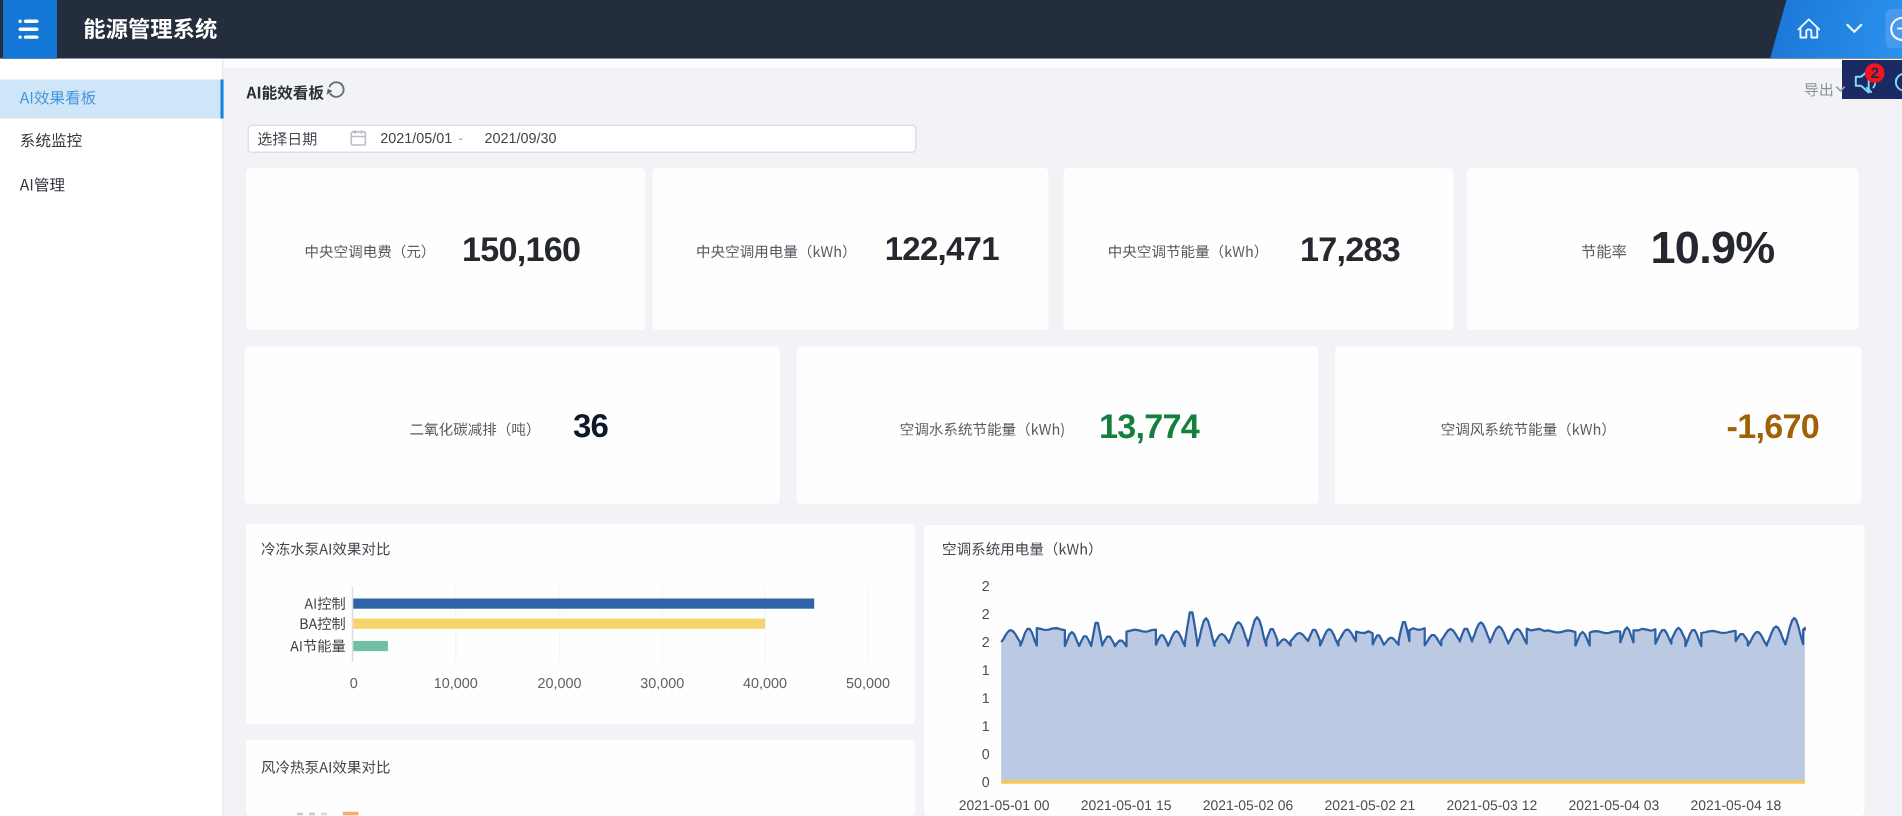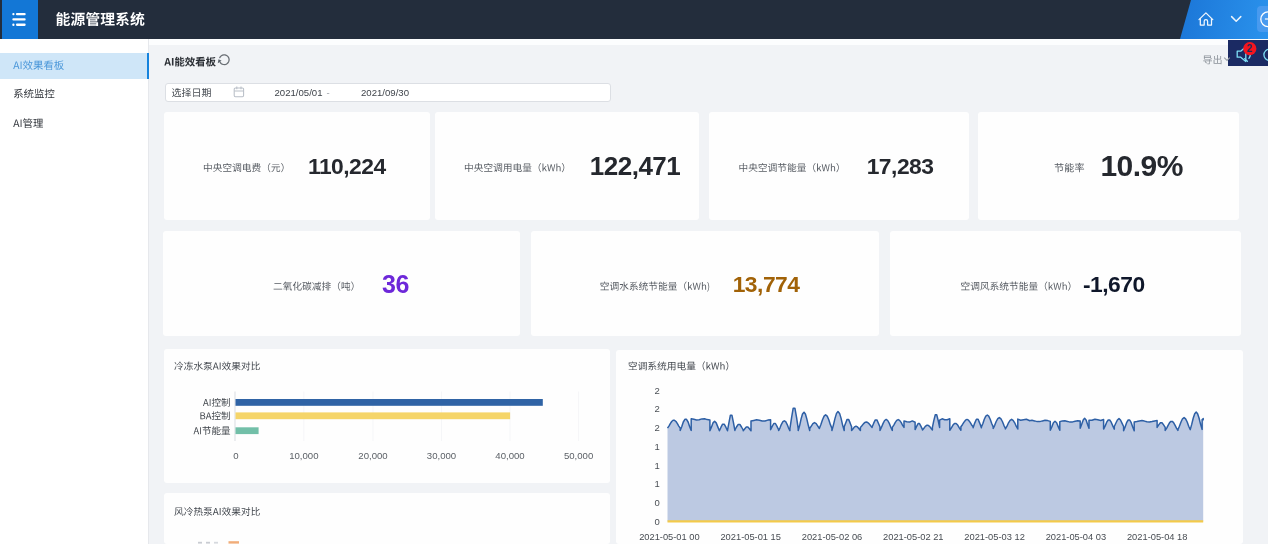--- a/index.html
+++ b/index.html
@@ -7,21 +7,21 @@
 #bluesq { position:absolute; left:1.5px; top:0; width:36.5px; height:39px; background:#1377d6; }
 #bluediag { position:absolute; left:1170px; top:0; width:98px; height:39px; background:linear-gradient(100deg,#1a73d5,#2a92ec); clip-path:polygon(21px 0, 98px 0, 98px 39px, 10px 39px); }
 #btn { position:absolute; left:1256.5px; top:6.2px; width:18px; height:26.2px; background:#489aef; border-radius:4px; }
 #whitestrip { position:absolute; left:148.5px; top:39px; width:1119.5px; height:5.5px; background:#fcfdfe; }
 #sidebar { position:absolute; left:0; top:39px; width:148.5px; height:505px; background:#fff; border-right:1px solid #e6e8ec; }
 #sel { position:absolute; left:0; top:52.7px; width:148.5px; height:26.6px; background:#cfe6f8; border-right:2.6px solid #1583dd; }
 #notif { position:absolute; left:1228px; top:39.5px; width:40px; height:26px; background:#1b2a63; }
 #datebox { position:absolute; left:164.5px; top:82.8px; width:446px; height:19.6px; background:#fff; border:1px solid #dcdfe4; border-radius:3px; }
 .card { position:absolute; background:#fefefe; border-radius:3px; }
 .num { position:absolute; font-weight:bold; line-height:26px; letter-spacing:-0.5px; }
-.dt { position:absolute; font-size:9.6px; color:#3f444b; line-height:12px;margin-left:21px; }
+.dt { position:absolute; font-size:9.6px; color:#3f444b; line-height:12px; }
 #ov { position:absolute; left:0; top:0; }
 </style></head>
 <body>
 <div id="page">
 <div id="sidebar"></div>
 <div id="whitestrip"></div>
 <div id="topbar"></div>
 <div id="bluesq"></div>
 <div id="bluediag"></div>
 <div id="btn"></div>
@@ -31,30 +31,30 @@
 <div class="card" style="left:164px;top:112px;width:266.3px;height:107.5px"></div>
     <div class="card" style="left:435.4px;top:112px;width:263.8px;height:107.5px"></div>
     <div class="card" style="left:709px;top:112px;width:259.5px;height:107.5px"></div>
     <div class="card" style="left:978.2px;top:112px;width:261.3px;height:107.5px"></div>
     <div class="card" style="left:163px;top:231px;width:357px;height:105px"></div>
     <div class="card" style="left:530.8px;top:231px;width:348.5px;height:105px"></div>
     <div class="card" style="left:890.4px;top:231px;width:350.8px;height:105px"></div>
     <div class="card" style="left:164px;top:349px;width:446px;height:134px"></div>
     <div class="card" style="left:616px;top:349.5px;width:627px;height:194.5px"></div>
     <div class="card" style="left:164px;top:493px;width:446px;height:51px"></div>
-<div class="num" style="left:308px;top:152.79999999999998px;font-size:22.8px;color:#25282e">110,224</div>
-    <div class="num" style="left:589.8px;top:152.79999999999998px;font-size:26px;color:#25282e">122,471</div>
+<div class="num" style="left:308px;top:152.79999999999998px;font-size:22.8px;color:#25282e">150,160</div>
+    <div class="num" style="left:589.8px;top:152.79999999999998px;font-size:22px;color:#25282e">122,471</div>
     <div class="num" style="left:866.7px;top:152.79999999999998px;font-size:22.8px;color:#25282e">17,283</div>
     <div class="num" style="left:1100.4px;top:152.79999999999998px;font-size:30px;color:#25282e">10.9%</div>
-    <div class="num" style="left:382px;top:271.3px;font-size:25px;color:#6d28d9">36</div>
-    <div class="num" style="left:732.7px;top:271.3px;font-size:22.8px;color:#a16207">13,774</div>
-    <div class="num" style="left:1083px;top:271.3px;font-size:22.8px;color:#0f172a">-1,670</div>
+    <div class="num" style="left:382px;top:271.3px;font-size:22px;color:#0f172a">36</div>
+    <div class="num" style="left:732.7px;top:271.3px;font-size:22.8px;color:#15803d">13,774</div>
+    <div class="num" style="left:1151px;top:271.3px;font-size:22.8px;color:#a16207">-1,670</div>
 <div class="dt" style="left:253.5px;top:86.6px">2021/05/01</div>
     <div class="dt" style="left:305.5px;top:86.6px;color:#9aa0a7">-</div>
-    <div class="dt" style="left:340px;top:86.6px">2021/09/30</div>
+    <div class="dt" style="left:323px;top:86.6px">2021/09/30</div>
 <svg id="ov" width="1268" height="544" viewBox="0 0 1268 544">
       <rect x="12.3" y="13.0" width="2.2" height="2.3" rx="1.0" fill="#fff"></rect>
       <rect x="15.9" y="13.0" width="9.8" height="2.3" rx="1.1" fill="#fff"></rect>
       <rect x="12.3" y="18.3" width="13.4" height="2.3" rx="1.1" fill="#fff"></rect>
       <rect x="12.3" y="23.6" width="2.2" height="2.3" rx="1.0" fill="#fff"></rect>
       <rect x="15.9" y="23.6" width="9.8" height="2.3" rx="1.1" fill="#fff"></rect>
       <path d="M60.7 18.9V19.7H58.5V18.9ZM56.8 17.4V26H58.5V23.2H60.7V24.2C60.7 24.4 60.7 24.4 60.5 24.4C60.3 24.4 59.7 24.5 59.2 24.4C59.4 24.8 59.7 25.5 59.7 26C60.6 26 61.3 26 61.8 25.7C62.3 25.5 62.5 25 62.5 24.2V17.4ZM58.5 21H60.7V21.9H58.5ZM68.1 13C67.4 13.4 66.4 13.9 65.4 14.3V12.1H63.7V16.6C63.7 18.2 64.1 18.8 65.8 18.8C66.2 18.8 67.5 18.8 67.9 18.8C69.2 18.8 69.7 18.2 69.9 16.3C69.4 16.2 68.7 15.9 68.3 15.6C68.3 17 68.2 17.2 67.7 17.2C67.4 17.2 66.3 17.2 66.1 17.2C65.5 17.2 65.4 17.1 65.4 16.6V15.7C66.7 15.3 68.1 14.8 69.3 14.3ZM68.2 19.7C67.5 20.2 66.5 20.7 65.4 21.1V19.1H63.7V23.8C63.7 25.4 64.1 25.9 65.9 25.9C66.2 25.9 67.6 25.9 68 25.9C69.4 25.9 69.9 25.4 70.1 23.3C69.6 23.1 68.9 22.9 68.5 22.6C68.4 24.1 68.3 24.4 67.8 24.4C67.5 24.4 66.4 24.4 66.1 24.4C65.5 24.4 65.4 24.3 65.4 23.8V22.6C66.8 22.2 68.3 21.6 69.4 21ZM56.8 16.7C57.2 16.6 57.8 16.5 61.4 16.2C61.5 16.4 61.6 16.7 61.6 16.9L63.2 16.3C63 15.3 62.2 14 61.5 13L60 13.5C60.3 13.9 60.5 14.4 60.8 14.8L58.6 15C59.2 14.2 59.7 13.4 60.2 12.5L58.3 12C57.9 13.1 57.2 14.2 56.9 14.5C56.7 14.8 56.4 15 56.2 15.1C56.4 15.5 56.7 16.4 56.8 16.7Z M79.2 19H82.6V19.8H79.2ZM79.2 17H82.6V17.8H79.2ZM77.8 21.7C77.5 22.6 76.9 23.7 76.3 24.4C76.7 24.6 77.4 25 77.7 25.2C78.3 24.5 79 23.2 79.4 22.2ZM82.1 22.1C82.5 23.1 83.1 24.3 83.4 25.1L85.1 24.4C84.7 23.7 84.1 22.4 83.6 21.5ZM71.5 13.4C72.3 13.9 73.4 14.6 74 15L75 13.6C74.5 13.2 73.3 12.6 72.6 12.2ZM70.8 17.5C71.6 17.9 72.7 18.6 73.2 19L74.3 17.6C73.7 17.2 72.6 16.6 71.8 16.2ZM71 24.9 72.6 25.9C73.3 24.4 74 22.7 74.6 21L73.1 20.1C72.5 21.8 71.6 23.7 71 24.9ZM77.6 15.7V21.1H80V24.3C80 24.5 79.9 24.5 79.7 24.5C79.5 24.5 78.9 24.5 78.4 24.5C78.6 24.9 78.8 25.6 78.9 26C79.8 26.1 80.5 26 81 25.8C81.5 25.5 81.6 25.1 81.6 24.4V21.1H84.3V15.7H81.4L82 14.7L80.3 14.4H84.7V12.8H75.3V17C75.3 19.4 75.2 22.8 73.5 25.1C73.9 25.3 74.7 25.8 75 26.1C76.8 23.6 77.1 19.6 77.1 17V14.4H80C79.9 14.8 79.7 15.3 79.6 15.7Z M88.2 18.2V26.1H90V25.7H96.3V26.1H98.1V22.2H90V21.5H97.3V18.2ZM96.3 24.3H90V23.5H96.3ZM91.6 15.4C91.7 15.6 91.9 15.9 92 16.2H86.4V18.8H88.1V17.5H97.4V18.8H99.2V16.2H93.8C93.6 15.8 93.4 15.4 93.2 15.1ZM90 19.5H95.6V20.2H90ZM87.7 11.9C87.3 13.2 86.6 14.5 85.7 15.3C86.1 15.5 86.9 15.8 87.3 16.1C87.7 15.6 88.1 15 88.5 14.3H89C89.4 14.9 89.8 15.5 89.9 16L91.5 15.4C91.3 15.1 91.1 14.7 90.8 14.3H92.7V13.1H89.1C89.2 12.8 89.3 12.6 89.4 12.3ZM94.1 11.9C93.8 13 93.3 14.1 92.6 14.8C93 14.9 93.7 15.3 94.1 15.5C94.4 15.2 94.7 14.8 94.9 14.3H95.5C96 14.9 96.4 15.6 96.6 16L98.1 15.3C98 15.1 97.7 14.7 97.4 14.3H99.5V13.1H95.5C95.6 12.8 95.7 12.5 95.8 12.3Z M107.9 16.9H109.4V18.1H107.9ZM110.9 16.9H112.4V18.1H110.9ZM107.9 14.2H109.4V15.4H107.9ZM110.9 14.2H112.4V15.4H110.9ZM105.1 24V25.6H114.7V24H111.1V22.5H114.2V20.9H111.1V19.6H114.1V12.7H106.2V19.6H109.2V20.9H106.1V22.5H109.2V24ZM100.6 22.9 101 24.7C102.4 24.2 104.2 23.6 105.8 23.1L105.5 21.4L104.1 21.8V18.8H105.4V17.2H104.1V14.6H105.7V12.9H100.7V14.6H102.4V17.2H100.9V18.8H102.4V22.3Z M118.7 21.5C118 22.4 116.8 23.5 115.7 24.1C116.1 24.3 116.9 24.9 117.2 25.3C118.3 24.5 119.6 23.3 120.5 22.1ZM124.3 22.4C125.5 23.2 126.9 24.5 127.6 25.3L129.2 24.2C128.4 23.4 126.9 22.2 125.8 21.4ZM124.7 18.1C124.9 18.4 125.2 18.7 125.5 19L121 19.3C123 18.4 124.9 17.2 126.6 15.8L125.4 14.6C124.7 15.2 124 15.7 123.2 16.2L120.3 16.4C121.1 15.8 122 15.1 122.8 14.3C124.7 14.1 126.5 13.9 128.1 13.5L126.8 12C124.3 12.6 120.1 13 116.5 13.1C116.6 13.5 116.9 14.2 116.9 14.7C118 14.7 119.1 14.6 120.3 14.5C119.5 15.2 118.7 15.8 118.4 16C118 16.3 117.6 16.5 117.3 16.6C117.5 17 117.7 17.8 117.8 18.1C118.1 18 118.6 17.9 121 17.7C120 18.3 119.2 18.7 118.7 18.9C117.8 19.4 117.2 19.7 116.6 19.8C116.8 20.2 117.1 21 117.1 21.3C117.6 21.1 118.3 21 121.7 20.7V24.1C121.7 24.2 121.6 24.3 121.4 24.3C121.1 24.3 120.2 24.3 119.5 24.3C119.7 24.7 120 25.5 120.1 26C121.2 26 122 26 122.7 25.7C123.4 25.4 123.5 25 123.5 24.1V20.6L126.6 20.4C127 20.9 127.3 21.3 127.5 21.7L128.9 20.8C128.3 19.9 127.1 18.5 126 17.4Z M140.1 19.6V23.8C140.1 25.3 140.5 25.8 141.8 25.8C142 25.8 142.6 25.8 142.8 25.8C144 25.8 144.4 25.1 144.5 22.8C144.1 22.7 143.3 22.4 143 22.1C142.9 24 142.9 24.3 142.7 24.3C142.5 24.3 142.2 24.3 142.1 24.3C141.9 24.3 141.9 24.3 141.9 23.8V19.6ZM137.3 19.6C137.2 22.1 137 23.7 134.8 24.7C135.2 25 135.6 25.7 135.9 26.1C138.6 24.9 139 22.7 139.1 19.6ZM130.5 23.7 130.9 25.5C132.4 24.9 134.2 24.2 135.9 23.5L135.6 22C133.7 22.6 131.8 23.3 130.5 23.7ZM138.6 12.4C138.9 12.9 139.1 13.5 139.2 14H135.9V15.6H138.3C137.6 16.4 136.9 17.3 136.6 17.6C136.3 17.9 135.9 18 135.5 18.1C135.7 18.5 136 19.4 136.1 19.8C136.6 19.6 137.3 19.5 142.4 19C142.6 19.4 142.8 19.7 142.9 20L144.4 19.2C144 18.3 143.1 16.9 142.3 15.9L140.9 16.5C141.1 16.9 141.4 17.2 141.6 17.6L138.7 17.8C139.2 17.2 139.8 16.3 140.4 15.6H144.2V14H140.1L141.1 13.7C140.9 13.3 140.6 12.5 140.3 12ZM130.9 18.6C131.1 18.4 131.5 18.4 132.7 18.2C132.2 18.9 131.8 19.3 131.6 19.6C131.1 20.1 130.8 20.5 130.4 20.5C130.6 21 130.9 21.8 131 22.2C131.4 21.9 132 21.7 135.6 20.9C135.5 20.5 135.5 19.8 135.6 19.3L133.5 19.8C134.4 18.6 135.3 17.3 136.1 16L134.5 15C134.2 15.5 134 16.1 133.7 16.6L132.6 16.7C133.4 15.5 134.2 14.1 134.8 12.7L133 11.9C132.4 13.6 131.5 15.4 131.2 15.9C130.8 16.4 130.6 16.7 130.3 16.8C130.5 17.3 130.8 18.2 130.9 18.6Z" fill="#ffffff"></path>
       <g stroke="#f2f7fd" stroke-width="1.25" fill="none" stroke-linejoin="round" stroke-linecap="round">
         <path d="M1199 19.6 L1205.9 12.9 L1212.8 19.6"></path>
         <path d="M1200.3 18.6 V25 H1204.2 V21.3 A1.7 1.7 0 0 1 1207.6 21.3 V25 H1211.5 V18.6"></path>

